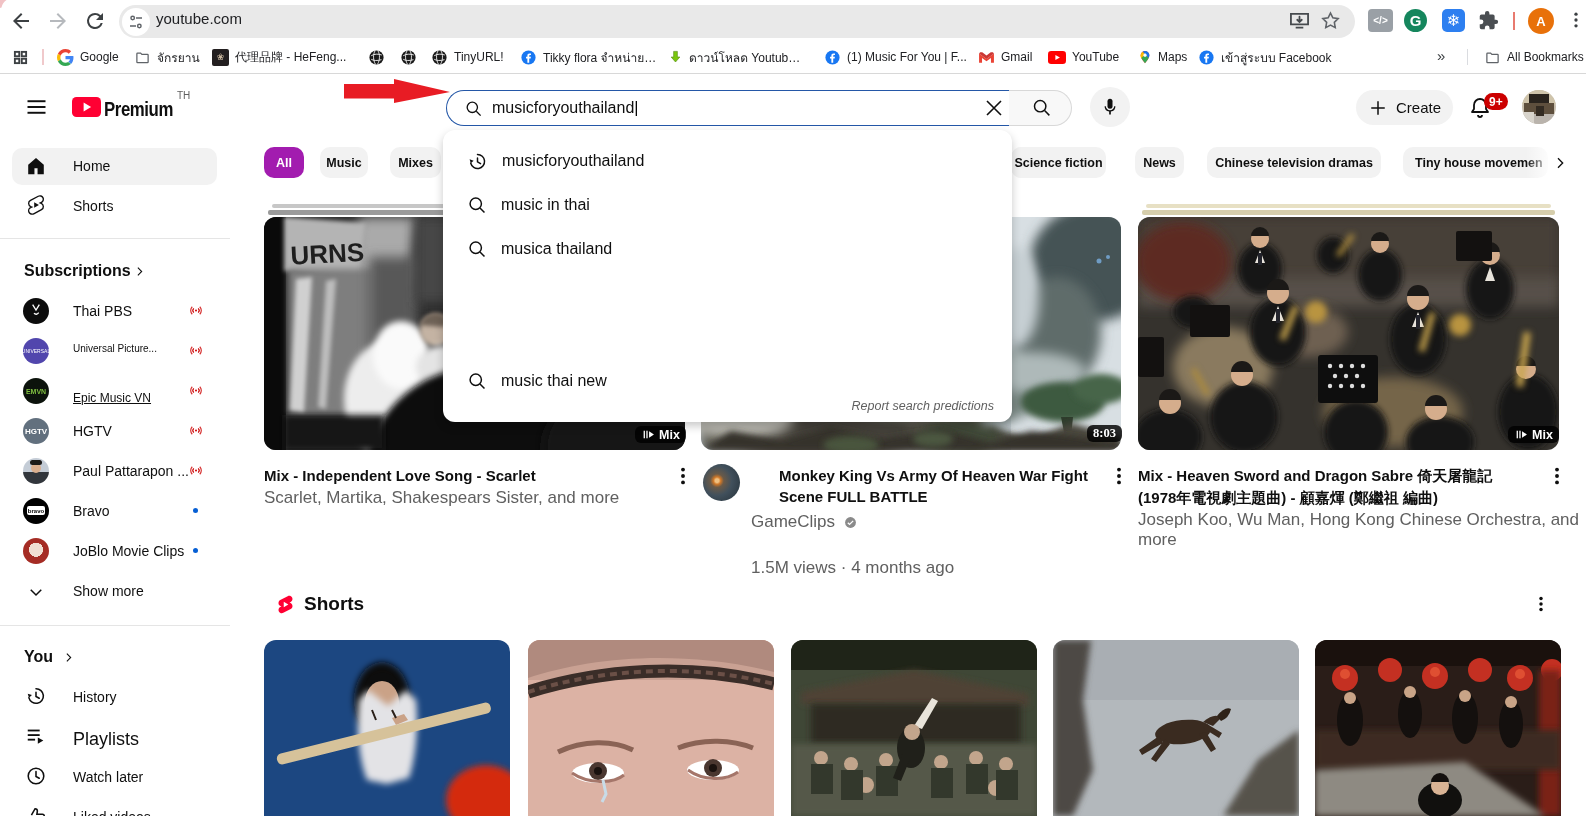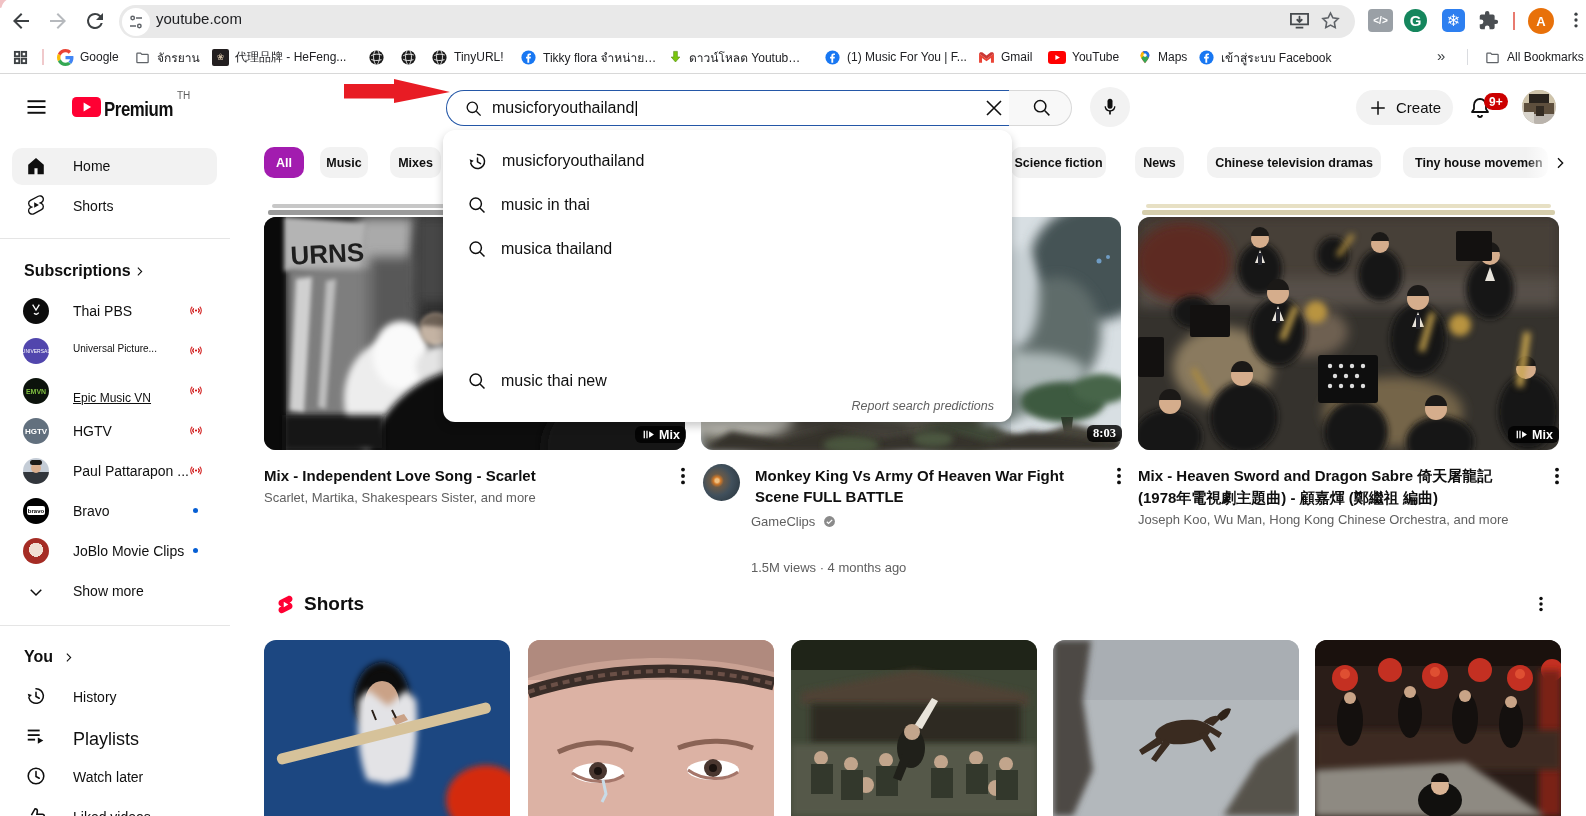--- a/index.html
+++ b/index.html
@@ -14,21 +14,21 @@
 .bmitem svg, .bmitem div { flex:none; }
 .bmitem span { overflow:hidden; text-overflow:ellipsis; }
 
 #masthead { position:absolute; left:0; top:0; width:1586px; height:816px; pointer-events:none; }
 
 #sidebar { position:absolute; left:0; top:0; width:230px; height:816px; font-size:14px; color:#0f0f0f; }
 
 .chip { position:absolute; top:147px; height:31px; border-radius:10px; background:#f2f2f2; color:#0f0f0f; font-size:12.5px; font-weight:bold; display:flex; align-items:center; justify-content:center; white-space:nowrap; }
 .chip.sel { background:#a21caf; color:#fff; }
 .vtitle { font-size:15px; font-weight:bold; color:#0f0f0f; line-height:21px; overflow:hidden; }
-.vmeta { font-size:13px; color:#606060; line-height:20px; }
+.vmeta { font-size:17px; color:#606060; line-height:20px; }
 .badge { position:absolute; background:rgba(0,0,0,.82); color:#fff; font-size:12.5px; font-weight:bold; border-radius:6px; display:flex; align-items:center; padding:0 6px; height:17px; }
 
 #dropdown { position:absolute; left:443px; top:130px; width:569px; height:292px; background:#fff; border-radius:12px; box-shadow:0 4px 10px rgba(0,0,0,.22); }
 .ditem { position:absolute; left:0; width:569px; height:44px; display:flex; align-items:center; font-size:16px; color:#0f0f0f; }
 .ditem svg { margin-left:24px; margin-right:14px; flex:none; }
 
 .short { position:absolute; top:640px; width:246px; height:176px; border-radius:12px 12px 0 0; overflow:hidden; }
 </style></head>
 <body>
 <div id="stage">
@@ -436,21 +436,21 @@
         <ellipse cx="38" cy="200" rx="55" ry="22" fill="#b9b8b0" filter="url(#b6)"></ellipse>
         <ellipse cx="200" cy="188" rx="50" ry="12" fill="#98998e" filter="url(#b6)"></ellipse>
         <ellipse cx="260" cy="220" rx="40" ry="16" fill="#3f4a38" filter="url(#b6)"></ellipse>
         <path d="M0 233 L30 214 L80 224 L130 210 L180 222 L240 212 L290 226 L330 214 L420 226 L420 233 Z" fill="#35332b" filter="url(#b3)"></path>
         <ellipse cx="150" cy="228" rx="28" ry="9" fill="#49543c" filter="url(#b3)"></ellipse>
         <ellipse cx="232" cy="222" rx="20" ry="8" fill="#4c5740" filter="url(#b3)"></ellipse>
       </svg>
     </div>
     <div class="badge" style="left:1087px;top:425px;font-family:Liberation Serif, serif;">8:03</div>
     <div class="abs" style="left:703px;top:464px;width:37px;height:37px;border-radius:50%;background:radial-gradient(circle at 38% 45%,#f0c080 0 6%,#d07828 12%,#6a5a48 22%,#41505c 48%,#243038 100%);"></div>
-    <div class="abs vtitle" style="left:755px;top:465px;width:350px;max-height:42px;">Monkey King Vs Army Of Heaven War Fight Scene FULL BATTLE</div>
+    <div class="abs vtitle" style="left:779px;top:465px;width:350px;max-height:42px;">Monkey King Vs Army Of Heaven War Fight Scene FULL BATTLE</div>
     <div class="abs vmeta" style="left:751px;top:512px;">GameClips
       <svg width="13" height="13" viewBox="0 0 24 24" style="vertical-align:-2px;margin-left:4px">
           <circle cx="12" cy="12" r="10" fill="#8a8a8a"></circle>
           <path d="M7 12.5l3.2 3L17 9" stroke="#fff" stroke-width="2.4" fill="none"></path>
         </svg></div>
     <div class="abs vmeta" style="left:751px;top:558px;">1.5M views · 4 months ago</div>
     <svg class="abs" style="left:1108px;top:465px" width="22" height="22" viewBox="0 0 24 24" fill="#0f0f0f">
         <circle cx="12" cy="5" r="2.1"></circle>
         <circle cx="12" cy="12" r="2.1"></circle>
         <circle cx="12" cy="19" r="2.1"></circle>

